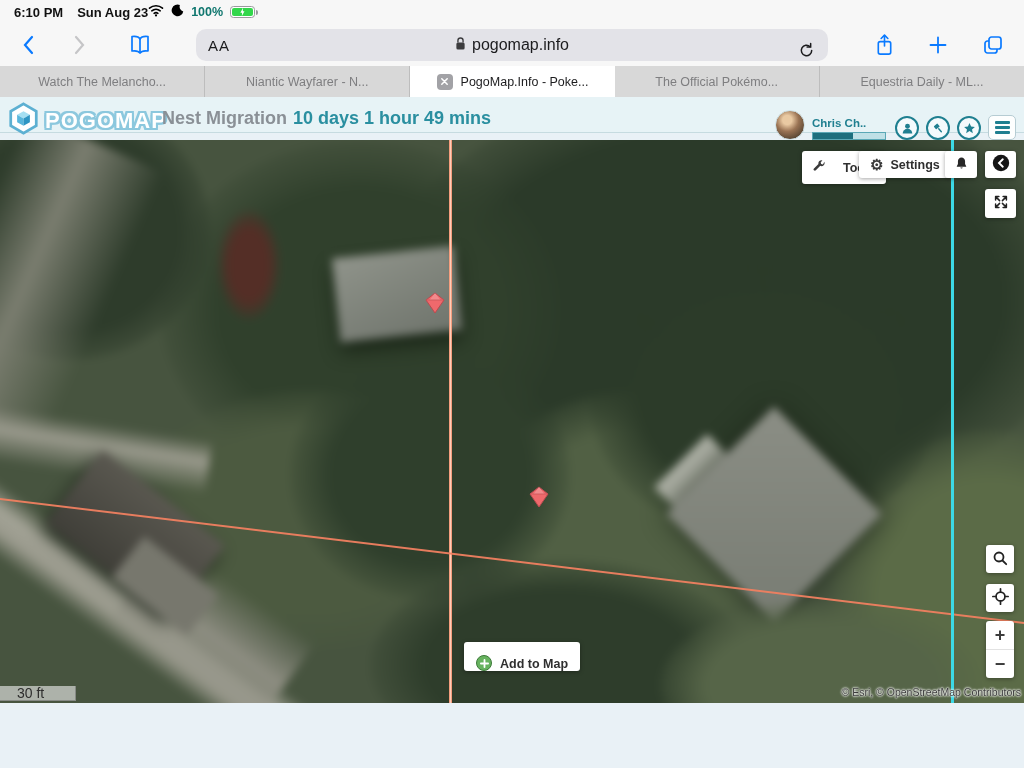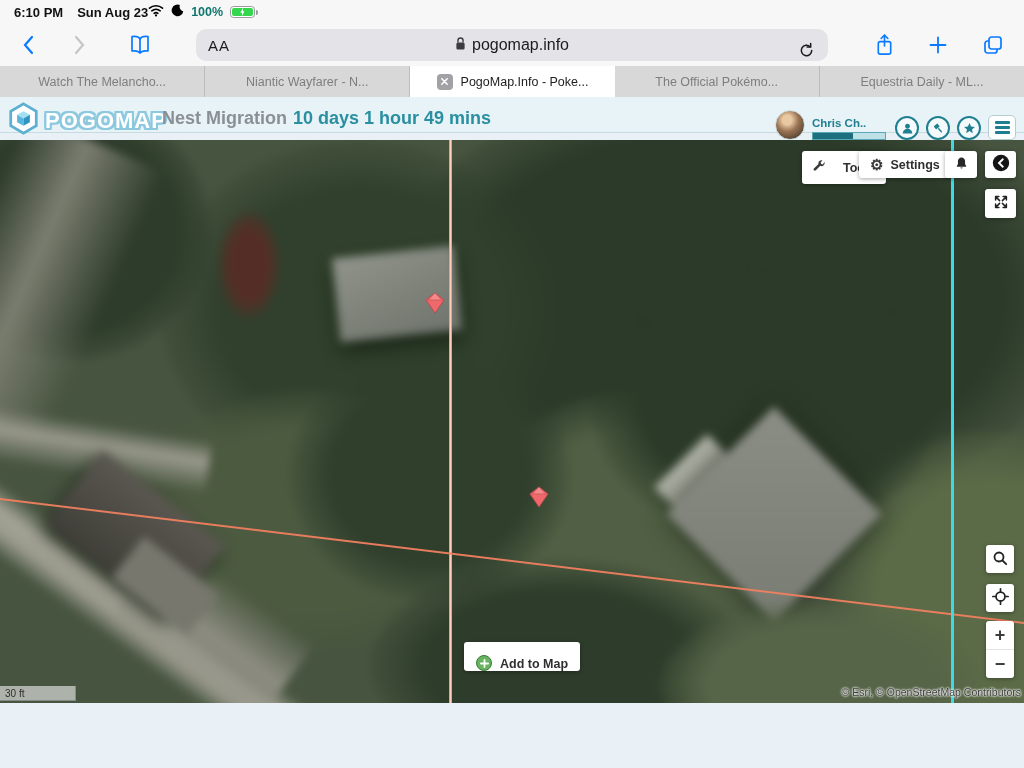--- a/index.html
+++ b/index.html
@@ -52,21 +52,21 @@
   #photo-in { position:absolute; left:14px; top:14px; width:1024px; height:563px; }
   .t { position:absolute; border-radius:50%; }
 
   .mline { position:absolute; z-index:2; }
   .marker { position:absolute; z-index:3; width:24px; height:22px; }
   .white-btn { position:absolute; z-index:4; background:#fff; border-radius:3px; box-shadow:0 1px 4px rgba(0,0,0,.35); display:flex; align-items:center; justify-content:center; color:#2f2f2f; font-weight:700; font-size:12.5px; }
   .gear-glyph { font-size:15px; color:#3a3a3a; line-height:1; }
   #zoom-panel { position:absolute; z-index:4; left:986px; top:481px; width:28px; height:57px; background:#fff; border-radius:3px; box-shadow:0 1px 4px rgba(0,0,0,.35); display:flex; flex-direction:column; }
   #zoom-panel .zbtn { flex:1; display:flex; align-items:center; justify-content:center; font-size:18px; font-weight:700; color:#3c3c3c; }
   #zoom-panel .zdiv { height:1px; background:#e2e2e2; }
-  #scale-bar { position:absolute; z-index:4; left:0; top:546px; width:76px; height:15px; background:rgba(235,235,235,.62); border-right:1px solid rgba(90,90,90,.45); border-bottom:1px solid rgba(90,90,90,.45); font-size:10px; color:#2e2e2e; line-height:15px; padding-left:5px; }
+  #scale-bar { position:absolute; z-index:4; left:0; top:546px; width:76px; height:15px; background:rgba(235,235,235,.62); border-right:1px solid rgba(90,90,90,.45); border-bottom:1px solid rgba(90,90,90,.45); font-size:14px; color:#2e2e2e; line-height:15px; padding-left:17px; }
   #attribution { position:absolute; z-index:4; right:3px; top:546px; font-size:10.5px; color:#3d3d3d; text-shadow:0 0 2px #fff,0 0 2px #fff,0 0 3px #fff; }
   #add-map-btn { position:absolute; z-index:4; left:464px; top:502px; height:29px; padding:0 12px; gap:8px;align-items:flex-end; }
   .plus-circle { width:16px; height:16px; border-radius:50%; background:#67b35f; border:1.5px solid #3d7a3a; display:flex; align-items:center; justify-content:center; }
 
   
   #below-map { position:absolute; left:0; top:703px; width:1024px; height:65px; background:#e9f1f6; }
 </style>
 </head>
 <body>
 

